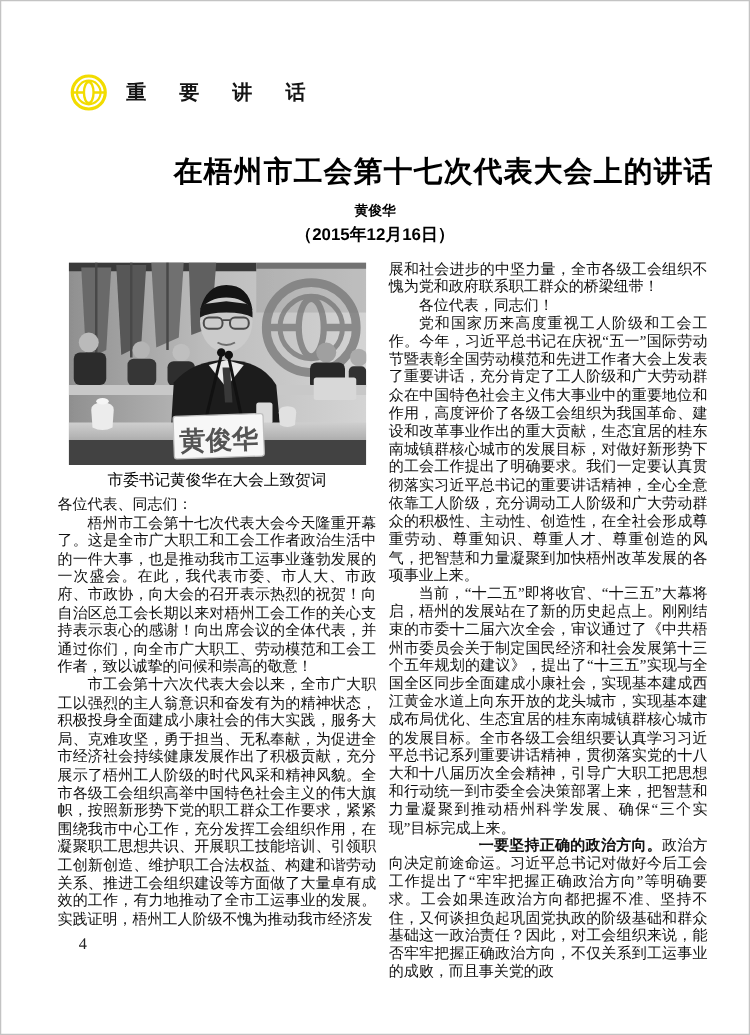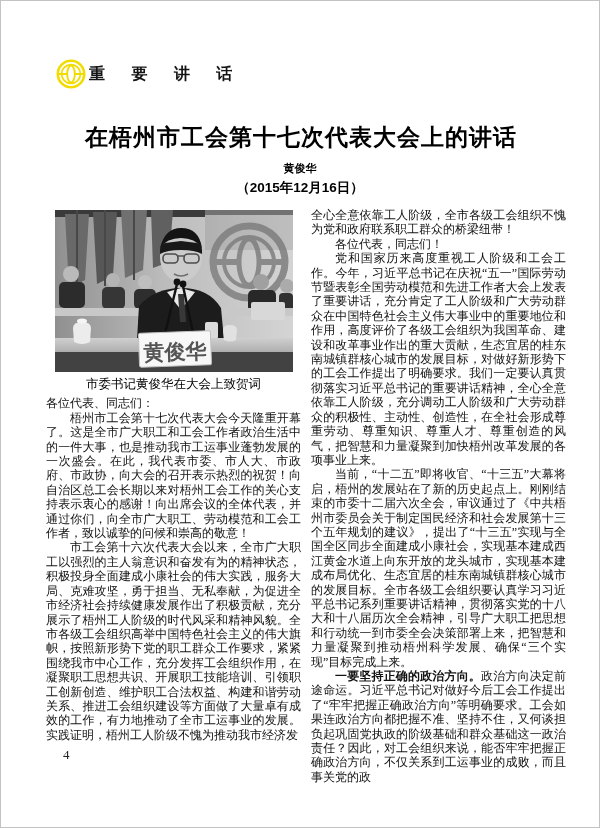--- a/index.html
+++ b/index.html
@@ -2,29 +2,29 @@
 <html><head>
 <meta charset="utf-8">
 <style>
   html,body{margin:0;padding:0;background:#e9e9e9;}
   .page{
     position:relative;width:600px;height:828px;background:#ffffff;
     border:1px solid #c3c3c3;box-sizing:border-box;overflow:hidden;
     font-family:"Liberation Serif","DejaVu Serif",serif;color:#111;
   }
   
-  .header{position:absolute;top:57px;left:54px;display:flex;align-items:center;gap:2px;}
+  .header{position:absolute;top:57px;left:54px;display:flex;align-items:center;gap:14px;}
   .logo{width:32px;height:32px;display:block;}
   .section-label{
     font-family:"Liberation Sans","DejaVu Sans",sans-serif;
     font-weight:bold;font-size:16px;letter-spacing:11px;color:#141414;white-space:nowrap;
   }
   
   .title{
-    position:absolute;top:121px;left:30px;width:540px;margin:0;text-align:center;
+    position:absolute;top:121px;left:30px;width:540px;margin:0;text-align:right;
     font-family:"DejaVu Sans","Liberation Sans",sans-serif;
     font-size:23px;font-weight:900;letter-spacing:1px;color:#000;
   }
   .author{
     position:absolute;top:160px;left:0;width:100%;text-align:center;
     font-family:"Liberation Sans","DejaVu Sans",sans-serif;
     font-size:11px;font-weight:bold;color:#000;
   }
   .date{
     position:absolute;top:178px;left:0;width:100%;text-align:center;
@@ -38,21 +38,21 @@
   .indent{text-indent:2em;}
   figure{margin:0 0 5px 0;}
   .photo-frame{width:238px;height:162px;margin:2px auto 0 auto;filter:grayscale(1) contrast(1.03);}
   .photo-frame svg{display:block;width:238px;height:162px;}
   figcaption{
     margin-top:5px;text-align:center;
     font-family:"Liberation Sans","DejaVu Sans",sans-serif;
     font-weight:normal;font-size:12.5px;color:#000;
   }
   .page-number{position:absolute;left:62px;top:746px;font-size:13px;color:#222;}
-  b{font-family:"Liberation Sans","DejaVu Sans",sans-serif;font-weight:bold;}
+  b{font-family:"Liberation Sans","DejaVu Sans",sans-serif;font-weight:bold;margin-left:48px;}
 </style>
 </head>
 <body>
 
 <div class="page">
 
   <div class="header">
     <svg class="logo" viewBox="0 0 40 40" aria-hidden="true">
       <circle cx="20" cy="20" r="16.5" fill="none" stroke-width="3.2" stroke="#f2dc00"></circle>
       <circle cx="20" cy="20" r="11.8" fill="none" stroke-width="2.2" stroke="#f2dc00"></circle>
@@ -160,21 +160,21 @@
           </svg>
         </div>
         <figcaption>市委书记黄俊华在大会上致贺词</figcaption>
       </figure>
       <p>各位代表、同志们：</p>
       <p class="indent">梧州市工会第十七次代表大会今天隆重开幕了。这是全市广大职工和工会工作者政治生活中的一件大事，也是推动我市工运事业蓬勃发展的一次盛会。在此，我代表市委、市人大、市政府、市政协，向大会的召开表示热烈的祝贺！向自治区总工会长期以来对梧州工会工作的关心支持表示衷心的感谢！向出席会议的全体代表，并通过你们，向全市广大职工、劳动模范和工会工作者，致以诚挚的问候和崇高的敬意！</p>
       <p class="indent">市工会第十六次代表大会以来，全市广大职工以强烈的主人翁意识和奋发有为的精神状态，积极投身全面建成小康社会的伟大实践，服务大局、克难攻坚，勇于担当、无私奉献，为促进全市经济社会持续健康发展作出了积极贡献，充分展示了梧州工人阶级的时代风采和精神风貌。全市各级工会组织高举中国特色社会主义的伟大旗帜，按照新形势下党的职工群众工作要求，紧紧围绕我市中心工作，充分发挥工会组织作用，在凝聚职工思想共识、开展职工技能培训、引领职工创新创造、维护职工合法权益、构建和谐劳动关系、推进工会组织建设等方面做了大量卓有成效的工作，有力地推动了全市工运事业的发展。实践证明，梧州工人阶级不愧为推动我市经济发</p>
     </div>
 
     <div class="col">
-      <p>全心全意依靠工人阶级，全市各级工会组织不愧为党和政府联系职工群众的桥梁纽带！</p>
+      <p>展和社会进步的中坚力量，全市各级工会组织不愧为党和政府联系职工群众的桥梁纽带！</p>
       <p class="indent">各位代表，同志们！</p>
       <p class="indent">党和国家历来高度重视工人阶级和工会工作。今年，习近平总书记在庆祝“五一”国际劳动节暨表彰全国劳动模范和先进工作者大会上发表了重要讲话，充分肯定了工人阶级和广大劳动群众在中国特色社会主义伟大事业中的重要地位和作用，高度评价了各级工会组织为我国革命、建设和改革事业作出的重大贡献，生态宜居的桂东南城镇群核心城市的发展目标，对做好新形势下的工会工作提出了明确要求。我们一定要认真贯彻落实习近平总书记的重要讲话精神，全心全意依靠工人阶级，充分调动工人阶级和广大劳动群众的积极性、主动性、创造性，在全社会形成尊重劳动、尊重知识、尊重人才、尊重创造的风气，把智慧和力量凝聚到加快梧州改革发展的各项事业上来。</p>
       <p class="indent">当前，“十二五”即将收官、“十三五”大幕将启，梧州的发展站在了新的历史起点上。刚刚结束的市委十二届六次全会，审议通过了《中共梧州市委员会关于制定国民经济和社会发展第十三个五年规划的建议》，提出了“十三五”实现与全国全区同步全面建成小康社会，实现基本建成西江黄金水道上向东开放的龙头城市，实现基本建成布局优化、生态宜居的桂东南城镇群核心城市的发展目标。全市各级工会组织要认真学习习近平总书记系列重要讲话精神，贯彻落实党的十八大和十八届历次全会精神，引导广大职工把思想和行动统一到市委全会决策部署上来，把智慧和力量凝聚到推动梧州科学发展、确保“三个实现”目标完成上来。</p>
       <p class="indent"><b>一要坚持正确的政治方向。</b><span>政治方向决定前途命运。习近平总书记对做好今后工会工作提出了“牢牢把握正确政治方向”等明确要求。工会如果连政治方向都把握不准、坚持不住，又何谈担负起巩固党执政的阶级基础和群众基础这一政治责任？因此，对工会组织来说，能否牢牢把握正确政治方向，不仅关系到工运事业的成败，而且事关党的政</span></p>
     </div>
 
   </div>
 
   <div class="page-number">4</div>
 

